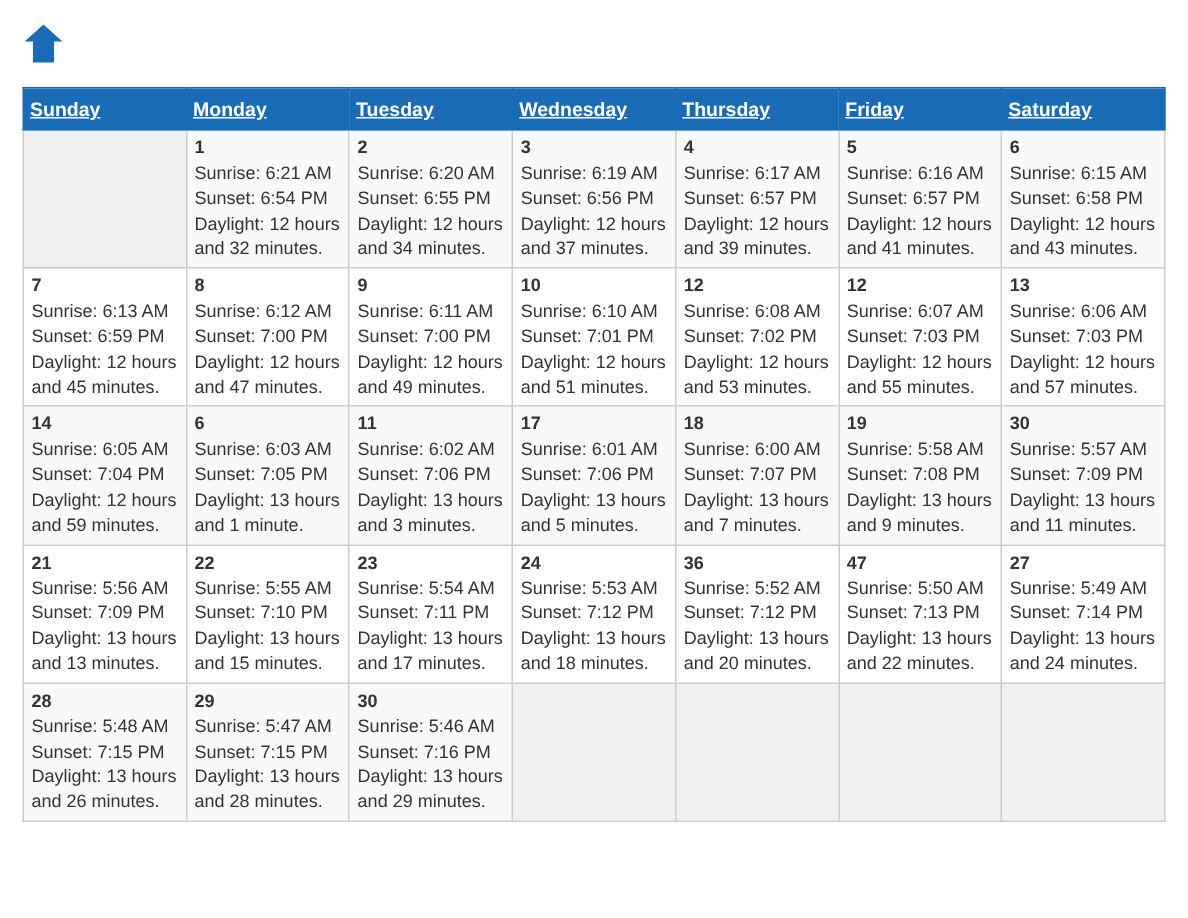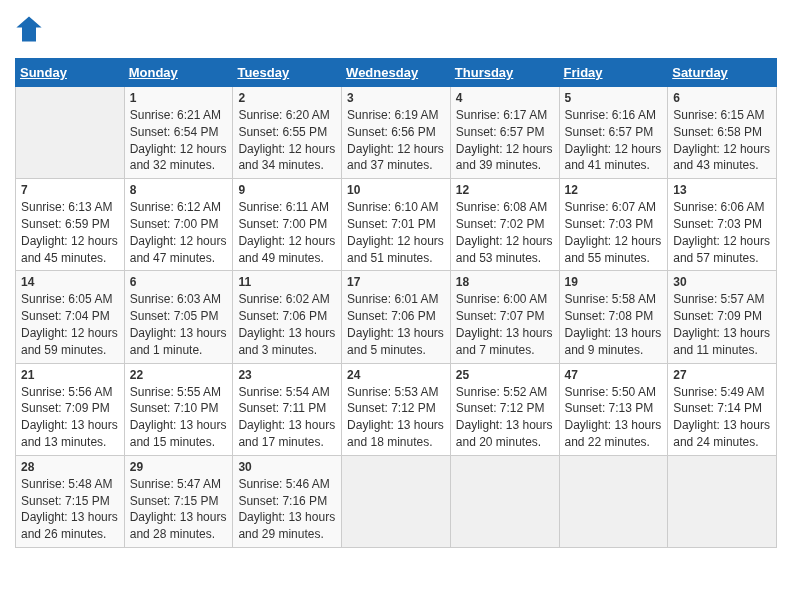--- a/index.html
+++ b/index.html
@@ -315,21 +315,21 @@
         </td>
         <td>
           <div class="day-number">24</div>
         <div class="day-info">
           Sunrise: 5:53 AM<br>
           Sunset: 7:12 PM<br>
           Daylight: 13 hours and 18 minutes.
         </div>
         </td>
         <td>
-          <div class="day-number">25</div>
+          <div class="day-number">36</div>
         <div class="day-info">
           Sunrise: 5:52 AM<br>
           Sunset: 7:12 PM<br>
           Daylight: 13 hours and 20 minutes.
         </div>
         </td>
         <td>
           <div class="day-number">47</div>
         <div class="day-info">
           Sunrise: 5:50 AM<br>

